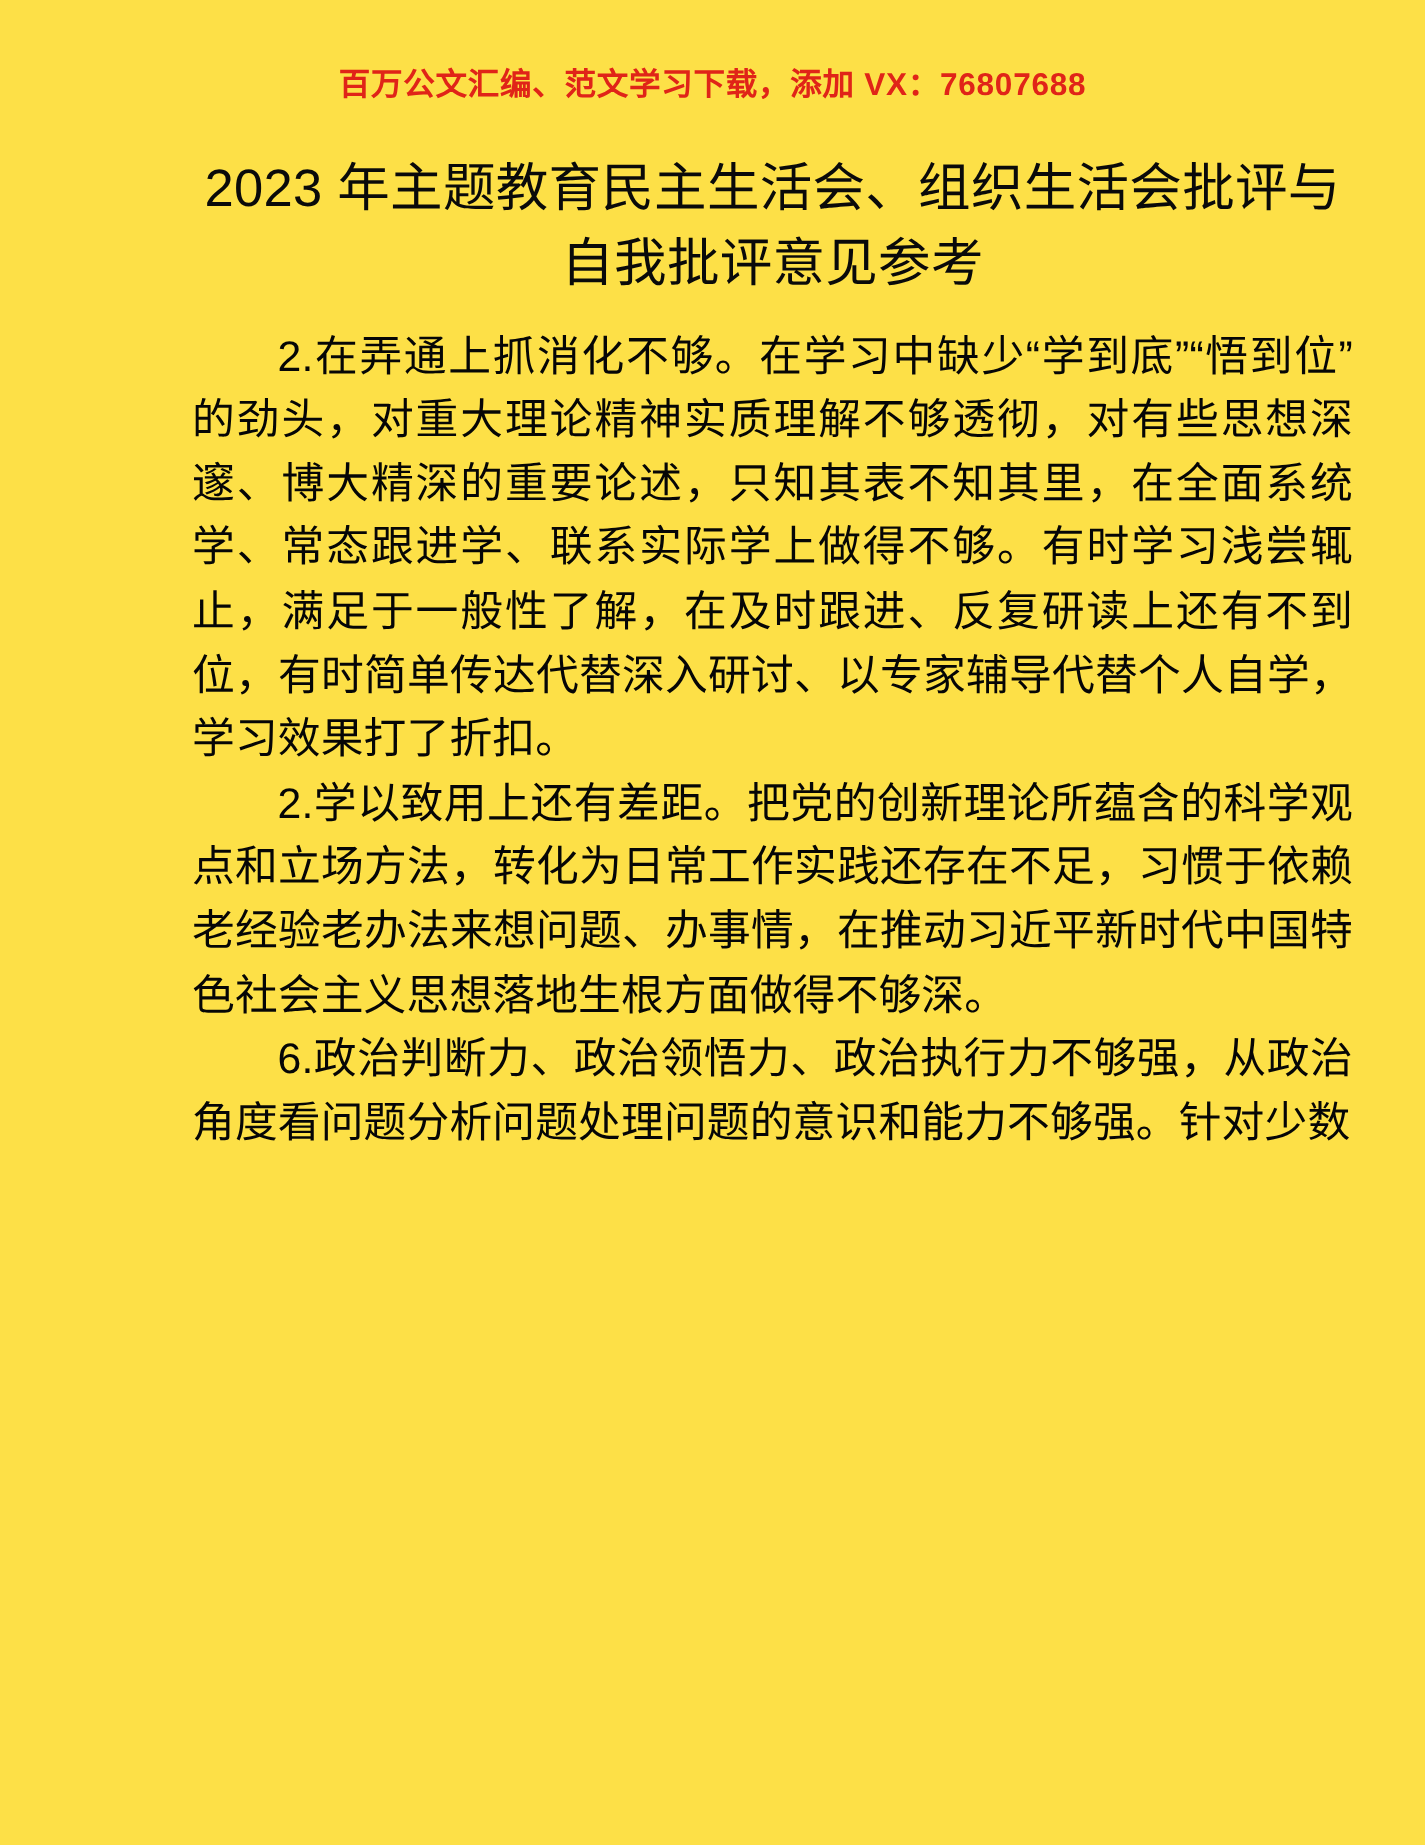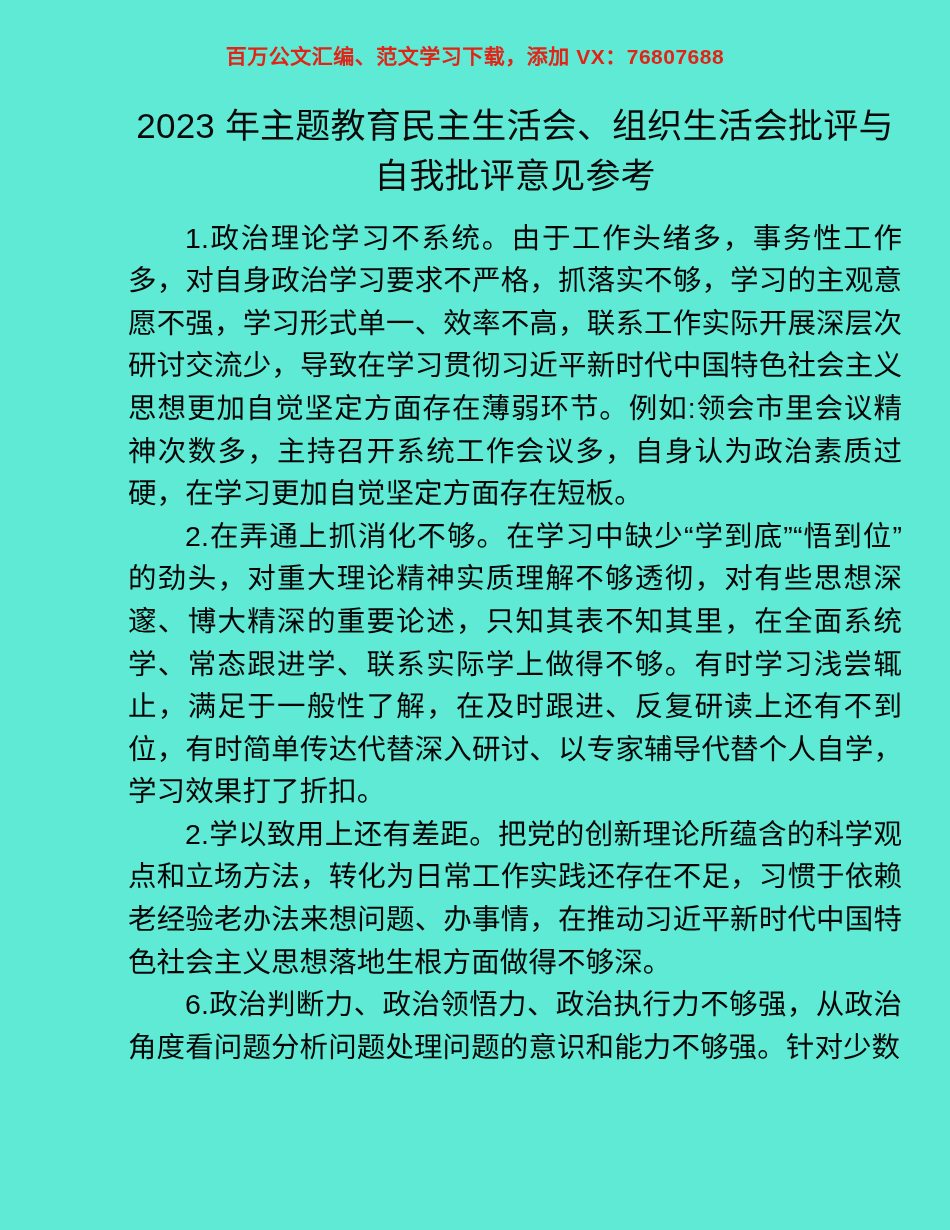--- a/index.html
+++ b/index.html
@@ -14,21 +14,21 @@
     color: #000000;
     -webkit-font-smoothing: antialiased;
   }
 
   .page {
     position: relative;
     box-sizing: border-box;
     width: 950px;
     height: 1230px;
     margin: 0 auto;
-    background: #5eead4;
+    background: #fde047;
     overflow: hidden;
     padding: 0;
   }
 
   
   .promo-bar {
     box-sizing: border-box;
     width: 100%;
     padding-top: 44px;
     padding-bottom: 6px;
@@ -94,21 +94,20 @@
 
   <div class="promo-bar">
     <span class="promo-text" style="color: rgb(224, 36, 24);">百万公文汇编、范文学习下载，添加 VX：76807688</span>
   </div>
 
   <div class="doc-body">
 
     <h1 class="doc-title">2023 年主题教育民主生活会、组织生活会批评与自我批评意见参考</h1>
 
     <div class="body-text">
-      <p class="para">1.政治理论学习不系统。由于工作头绪多，事务性工作多，对自身政治学习要求不严格，抓落实不够，学习的主观意愿不强，学习形式单一、效率不高，联系工作实际开展深层次研讨交流少，导致在学习贯彻习近平新时代中国特色社会主义思想更加自觉坚定方面存在薄弱环节。例如:领会市里会议精神次数多，主持召开系统工作会议多，自身认为政治素质过硬，在学习更加自觉坚定方面存在短板。</p>
       <p class="para">2.在弄通上抓消化不够。在学习中缺少“学到底”“悟到位”的劲头，对重大理论精神实质理解不够透彻，对有些思想深邃、博大精深的重要论述，只知其表不知其里，在全面系统学、常态跟进学、联系实际学上做得不够。有时学习浅尝辄止，满足于一般性了解，在及时跟进、反复研读上还有不到位，有时简单传达代替深入研讨、以专家辅导代替个人自学，学习效果打了折扣。</p>
       <p class="para">2.学以致用上还有差距。把党的创新理论所蕴含的科学观点和立场方法，转化为日常工作实践还存在不足，习惯于依赖老经验老办法来想问题、办事情，在推动习近平新时代中国特色社会主义思想落地生根方面做得不够深。</p>
       <p class="para">6.政治判断力、政治领悟力、政治执行力不够强，从政治角度看问题分析问题处理问题的意识和能力不够强。针对少数</p>
     </div>
 
   </div>
 
 </div>
 
 </body></html>

